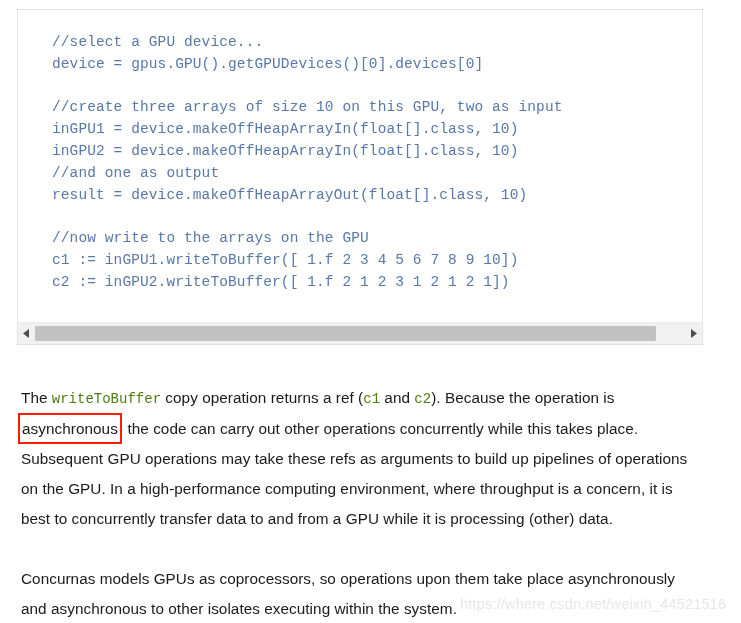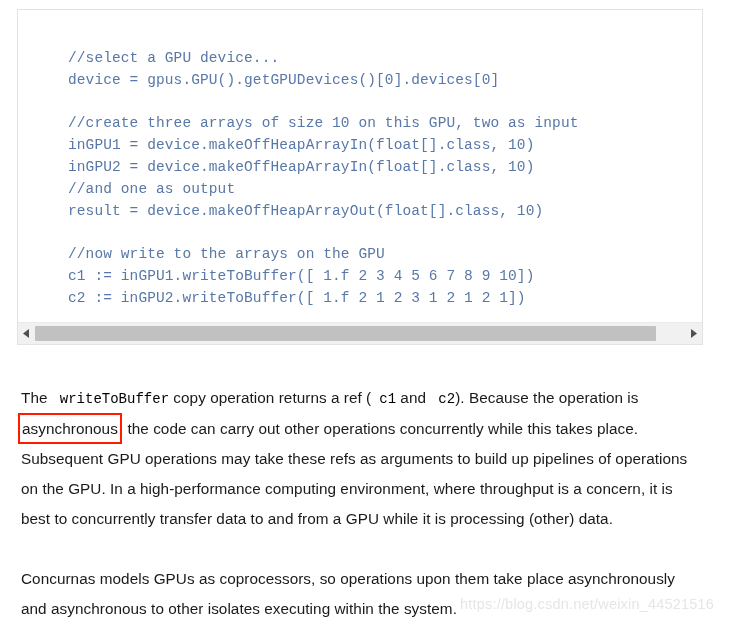--- a/index.html
+++ b/index.html
@@ -30,21 +30,21 @@
     position: absolute;
     left: 0;
     top: 0;
     right: 0;
     bottom: 22px;
     overflow: hidden;
     padding: 22px 0 0 34px;
     box-sizing: border-box;
   }
   pre.code {
-    margin: 16px;
+    margin: 0;
     font-family: "Liberation Mono", "DejaVu Sans Mono", monospace;
     font-size: 14.5px;
     line-height: 21.8px;
     color: #5878a8;
     white-space: pre;
     letter-spacing: 0.1px;
   }
 
   
   #code-scrollbar {
@@ -95,23 +95,22 @@
     color: #1a1a1a;
     font-family: "Liberation Sans", sans-serif;
     letter-spacing: 0.05px;
   }
   #para-1 { top: 368px; }
   #para-2 { top: 549px; }
 
   code.inline {
     font-family: "Liberation Mono", "DejaVu Sans Mono", monospace;
     font-size: 14px;
-    color: #000000;
+    color: #4d7c0f;
     letter-spacing: 0;
-    margin-left: 8px;
   }
 
   .redbox {
     outline: 2px solid #ff1a00;
     outline-offset: 1px;
     padding: 4px 1px;
   }
 
   
   #watermark {
@@ -161,13 +160,13 @@
       </svg>
     </div>
   </div>
 
 </div>
 
 <p class="prose" id="para-1"><span>The </span><code class="inline">writeToBuffer</code><span> copy operation returns a ref (</span><code class="inline">c1</code><span> and </span><code class="inline">c2</code><span>). Because the operation is </span><span class="redbox">asynchronous</span><span>, the code can carry out other operations concurrently while this takes place. Subsequent GPU operations may take these refs as arguments to build up pipelines of operations on the GPU. In a high-performance computing environment, where throughput is a concern, it is best to concurrently transfer data to and from a GPU while it is processing (other) data.</span></p>
 
 <p class="prose" id="para-2"><span>Concurnas models GPUs as coprocessors, so operations upon them take place asynchronously and asynchronous to other isolates executing within the system.</span></p>
 
-<div id="watermark">https://blog.csdn.net/weixin_44521516</div>
+<div id="watermark">https://where.csdn.net/weixin_44521516</div>
 
 </body></html>

